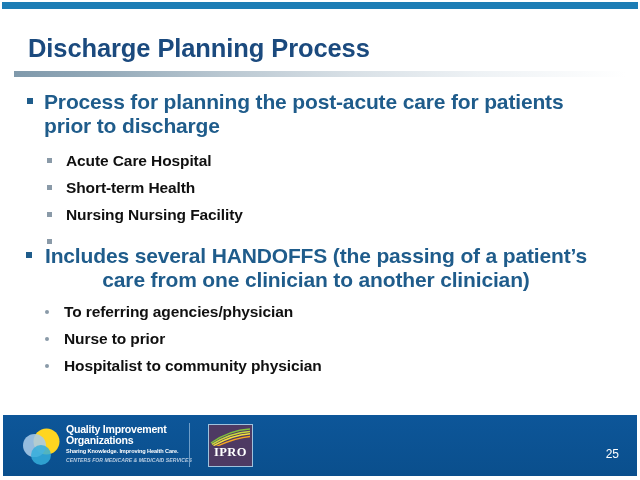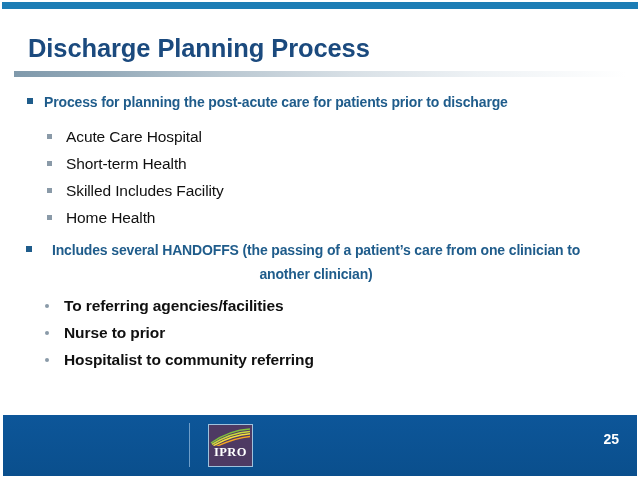--- a/index.html
+++ b/index.html
@@ -64,21 +64,21 @@
   #body {
     position: absolute;
     left: 0;
     top: 90px;
     width: 640px;
   }
 
   .lvl1 {
     position: relative;
     color: #1f5c8b;
-    font-size: 14px;
+    font-size: 21px;
     font-weight: bold;
     line-height: 24px;
     letter-spacing: -0.15px;
     padding-left: 22px;
     margin: 0 44px 0 22px;
   }
   .lvl1 .sq {
     position: absolute;
     left: 5px;
     top: 8px;
@@ -91,21 +91,21 @@
     text-align: center;
   }
   .lvl1.tight .sq {
     left: 4px;
   }
 
   .lvl2 {
     position: relative;
     color: #101010;
     font-size: 15.5px;
-    font-weight: normal;
+    font-weight: bold;
     line-height: 18px;
     letter-spacing: -0.1px;
     padding-left: 22px;
     margin-left: 44px;
   }
   .lvl2 .sq {
     position: absolute;
     left: 3px;
     top: 6px;
     width: 5px;
@@ -235,24 +235,24 @@
     font-family: Liberation Serif, serif;
     font-size: 12.5px;
     font-weight: bold;
     letter-spacing: 0.4px;
   }
 
   
   #page-number {
     position: absolute;
     right: 18px;
-    top: 16px;
+    top: 32px;
     color: #ffffff;
-    font-size: 14px;
-    font-weight: bold;
+    font-size: 12px;
+    font-weight: normal;
   }
 </style>
 </head>
 <body>
 
 <div id="slide">
 
   <div id="top-bar"></div>
 
   <div id="title">Discharge Planning Process</div>
@@ -274,59 +274,71 @@
     <div class="gap-2"></div>
 
     <div class="lvl2">
       <span class="sq"></span>
       <span>Short-term Health</span>
     </div>
     <div class="gap-2"></div>
 
     <div class="lvl2">
       <span class="sq"></span>
-      <span>Skilled Includes Facility</span>
+      <span>Nursing Nursing Facility</span>
     </div>
     <div class="gap-2"></div>
 
     <div class="lvl2">
       <span class="sq"></span>
-      <span>Home Health</span>
     </div>
 
     <div class="sp-b"></div>
 
     <div class="lvl1 tight">
       <span class="sq"></span>
       <span>Includes several HANDOFFS (the passing of a patient’s care from one clinician to another clinician)</span>
     </div>
 
     <div class="sp-c"></div>
 
     <div class="lvl3">
       <span class="dot"></span>
-      <span>To referring agencies/facilities</span>
+      <span>To referring agencies/physician</span>
     </div>
     <div class="gap-3"></div>
 
     <div class="lvl3">
       <span class="dot"></span>
       <span>Nurse to prior</span>
     </div>
     <div class="gap-3"></div>
 
     <div class="lvl3">
       <span class="dot"></span>
-      <span>Hospitalist to community referring</span>
+      <span>Hospitalist to community physician</span>
     </div>
 
   </div>
 
   <div id="footer">
 
+    <div id="qio-logo">
+      <svg id="qio-mark" viewBox="0 0 42 42">
+        <circle cx="24.5" cy="16.5" r="13" fill="#FFD520"></circle>
+        <circle cx="12.5" cy="20.5" r="11.5" fill="#A8CBE8" fill-opacity="0.88"></circle>
+        <circle cx="19" cy="30" r="10" fill="#35AEDC" fill-opacity="0.85"></circle>
+      </svg>
+      <div id="qio-text">
+        <div class="qio-l1">Quality Improvement</div>
+        <div class="qio-l2">Organizations</div>
+        <div class="qio-l3">Sharing Knowledge. Improving Health Care.</div>
+        <div class="qio-l4">CENTERS FOR MEDICARE &amp; MEDICAID SERVICES</div>
+      </div>
+    </div>
 
     <div id="logo-divider"></div>
 
     <div id="ipro-logo">
       <svg id="ipro-swoosh" viewBox="0 0 43 20">
         <path d="M2 17 C 12 10, 24 4, 41 3" stroke="#7FBF3F" stroke-width="1.5" fill="none"></path>
         <path d="M3 18.4 C 13 12, 25 6.4, 41 5.4" stroke="#C9DC3C" stroke-width="1.5" fill="none"></path>
         <path d="M4.5 19.6 C 14.5 14, 26 9, 41 7.8" stroke="#F2E23A" stroke-width="1.5" fill="none"></path>
         <path d="M7 20.6 C 17 16, 28 11.6, 41 10.4" stroke="#F5A623" stroke-width="1.5" fill="none"></path>
       </svg>

